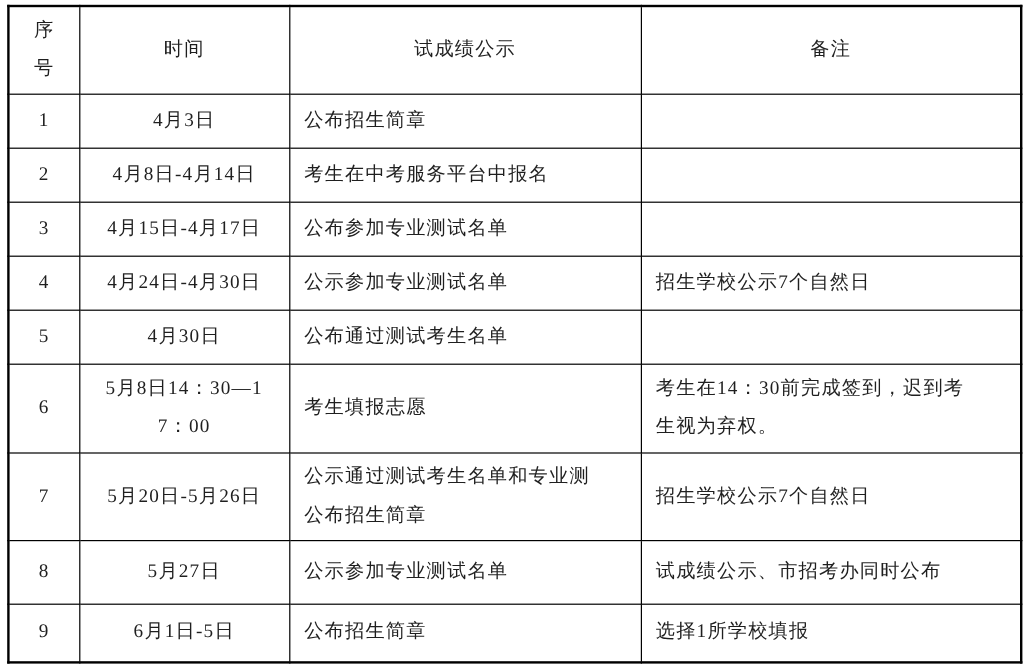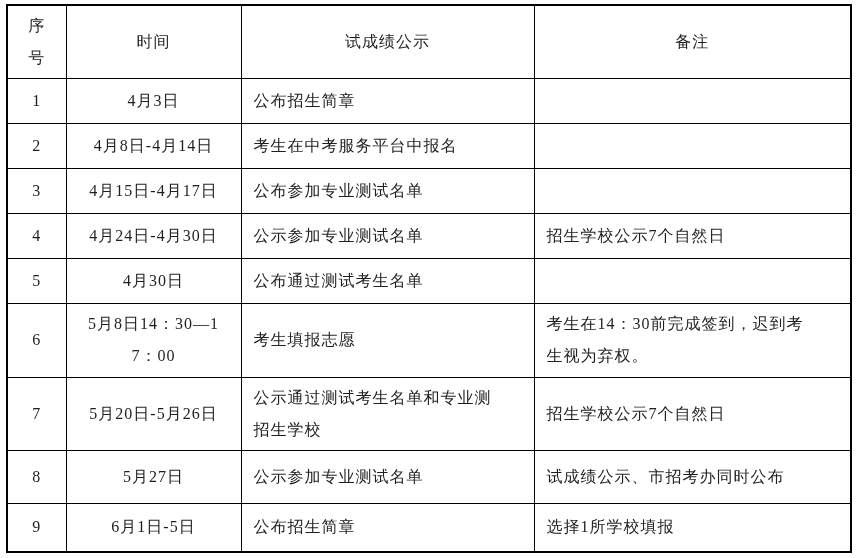--- a/index.html
+++ b/index.html
@@ -102,21 +102,21 @@
         <td class="center">5月8日14：30—1
 7：00</td>
         <td class="left">考生填报志愿</td>
         <td class="left">考生在14：30前完成签到，迟到考
 生视为弃权。</td>
       </tr>
       <tr class="h-lg7">
         <td class="center">7</td>
         <td class="center">5月20日-5月26日</td>
         <td class="left">公示通过测试考生名单和专业测
-招生学校</td>
+公布招生简章</td>
         <td class="left">招生学校公示7个自然日</td>
       </tr>
       <tr class="h-md8">
         <td class="center">8</td>
         <td class="center">5月27日</td>
         <td class="left">公示参加专业测试名单</td>
         <td class="left">试成绩公示、市招考办同时公布</td>
       </tr>
       <tr class="h-md9">
         <td class="center">9</td>

